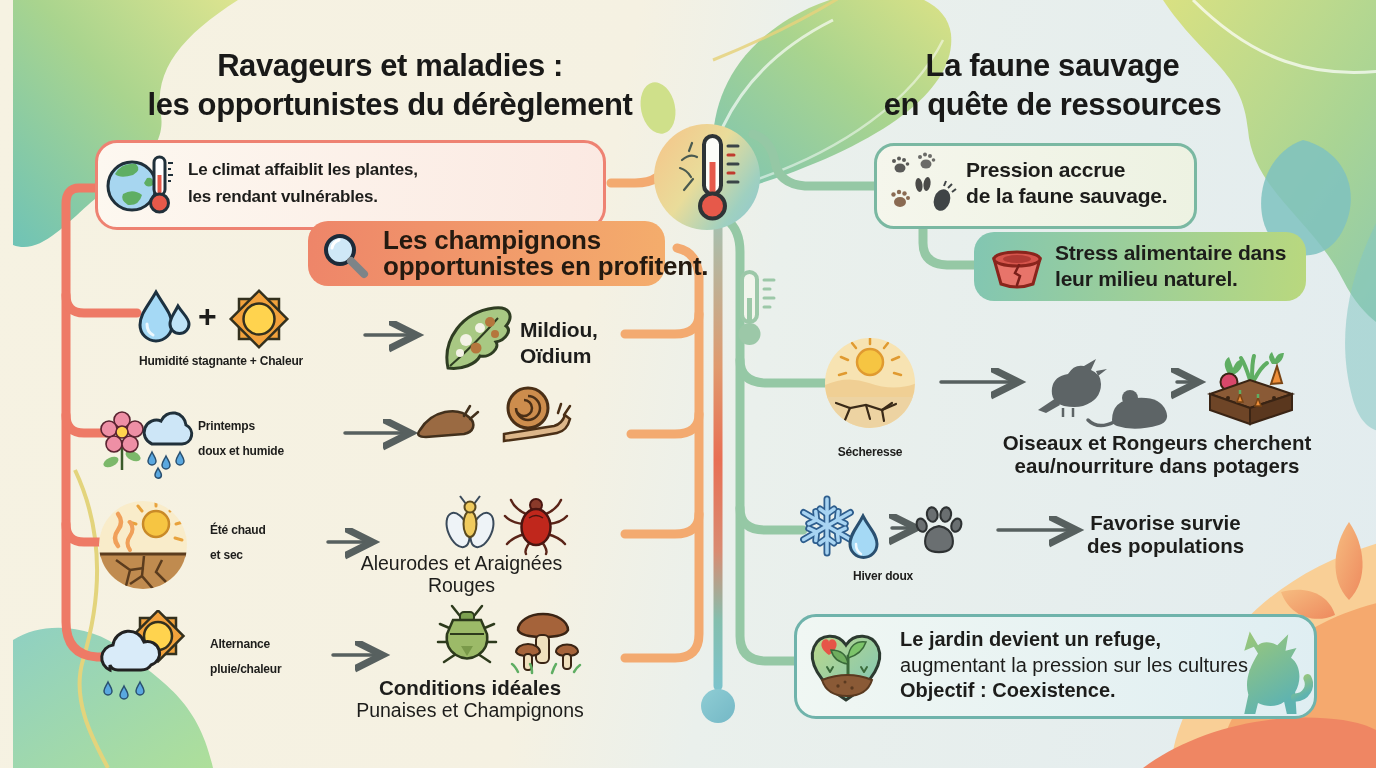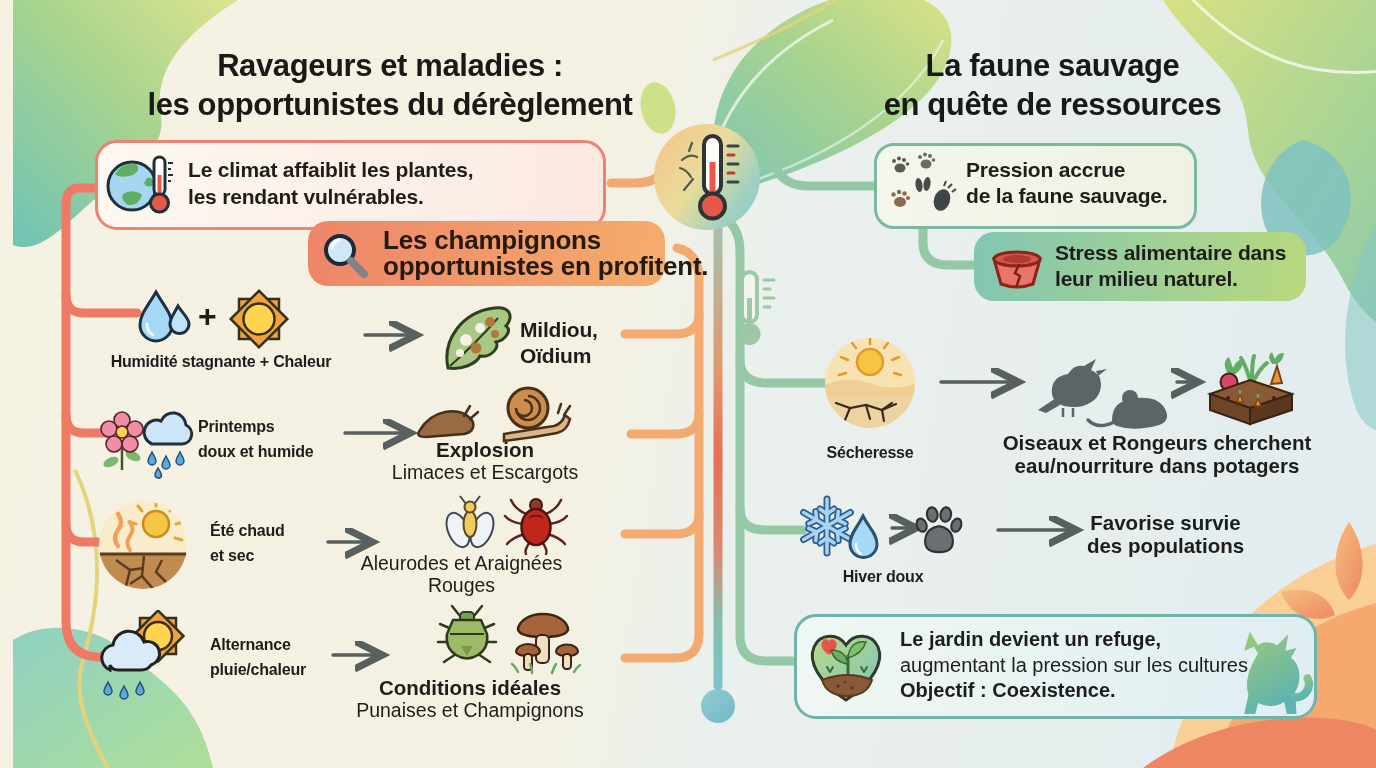--- a/index.html
+++ b/index.html
@@ -5,22 +5,22 @@
   html,body{margin:0;padding:0;background:#ccc;}
   #stage{
     position:relative;width:1376px;height:768px;overflow:hidden;
     background:linear-gradient(100deg,#f6f2e2 0%,#f5f1e2 42%,#eaf0ec 54%,#e2ecef 100%);
     font-family:"Liberation Sans",sans-serif;color:#1d1d1b;padding-left:13px;
   }
   .abs{position:absolute;}
   svg{display:block;}
   .title{font-weight:700;font-size:31px;line-height:39px;text-align:center;letter-spacing:-0.4px;color:#191918;}
   .box{position:absolute;border-radius:22px;}
-  .btxt{position:absolute;font-weight:700;font-size:21px;line-height:27px;letter-spacing:-0.2px;}
-  .lbl{position:absolute;font-weight:700;font-size:16px;line-height:25px;letter-spacing:-0.2px;}
+  .btxt{position:absolute;font-weight:700;font-size:17px;line-height:27px;letter-spacing:-0.2px;}
+  .lbl{position:absolute;font-weight:700;font-size:12px;line-height:25px;letter-spacing:-0.2px;}
   .eff{position:absolute;text-align:center;}
   .eff .et{font-weight:700;font-size:20.5px;line-height:23px;display:block;}
   .eff .es{font-weight:400;font-size:19.5px;line-height:22px;display:block;}
   .line{display:block;}
   .z1{z-index:1}.z2{z-index:2}.z3{z-index:3}
 </style>
 </head>
 <body>
 
 <div id="stage">
@@ -259,24 +259,20 @@
   <svg class="abs z3" style="left:412px;top:382px" width="168" height="62" viewBox="0 0 168 62">
     <path d="M8 48 C20 28 46 24 58 36 C64 42 62 50 52 52 L14 55 C7 55 4 53 8 48Z" fill="#9a6a42" stroke="#42301c" stroke-width="2.5"></path>
     <line x1="52" y1="34" x2="58" y2="24" stroke="#42301c" stroke-width="2.5" stroke-linecap="round"></line>
     <line x1="58" y1="37" x2="66" y2="30" stroke="#42301c" stroke-width="2.5" stroke-linecap="round"></line>
     <path d="M92 52 q30 -5 50 -8 q8 -2 11 -11 l5 4 q-3 12 -13 14 q-26 5 -53 8Z" fill="#dcb68a" stroke="#4a2f16" stroke-width="2.5"></path>
     <line x1="152" y1="33" x2="158" y2="24" stroke="#4a2f16" stroke-width="2.5" stroke-linecap="round"></line>
     <line x1="146" y1="31" x2="149" y2="22" stroke="#4a2f16" stroke-width="2.5" stroke-linecap="round"></line>
     <circle cx="116" cy="26" r="20" fill="#cd8d4d" stroke="#4a2f16" stroke-width="3"></circle>
     <path d="M116 14 a12 12 0 1 1 -12 12 a8 8 0 1 0 8 -8" stroke="#4a2f16" stroke-width="2.5" fill="none"></path>
   </svg>
-  <div class="eff z3" style="left:390px;top:438px;width:190px;">
-    <span class="et">Explosion</span>
-    <span class="es">Limaces et Escargots</span>
-  </div>
 
   <svg class="abs z3" style="left:96px;top:498px" width="94" height="94" viewBox="0 0 94 94">
     <defs>
         <clipPath id="clipHot">
           <circle cx="47" cy="47" r="44"></circle>
         </clipPath>
       </defs>
     <circle cx="47" cy="47" r="44" fill="#f9ecca"></circle>
     <g clip-path="url(#clipHot)">
       <g stroke="#e8a23c" stroke-width="3" stroke-linecap="round">

